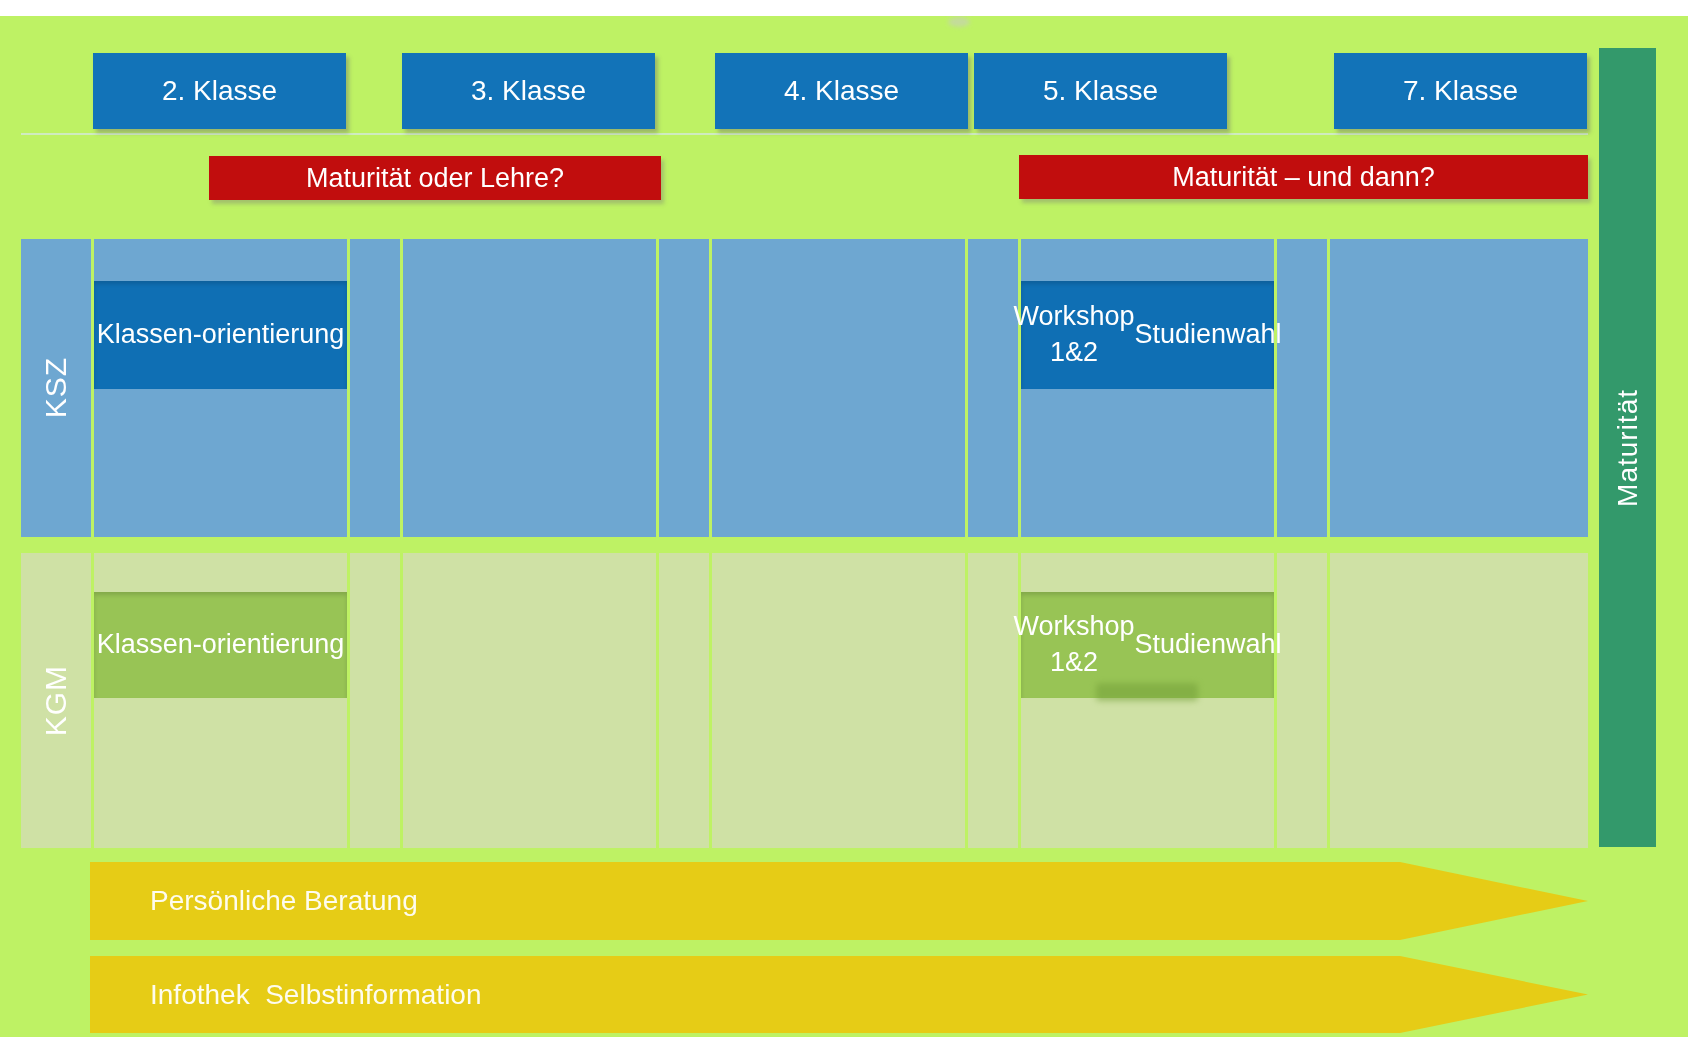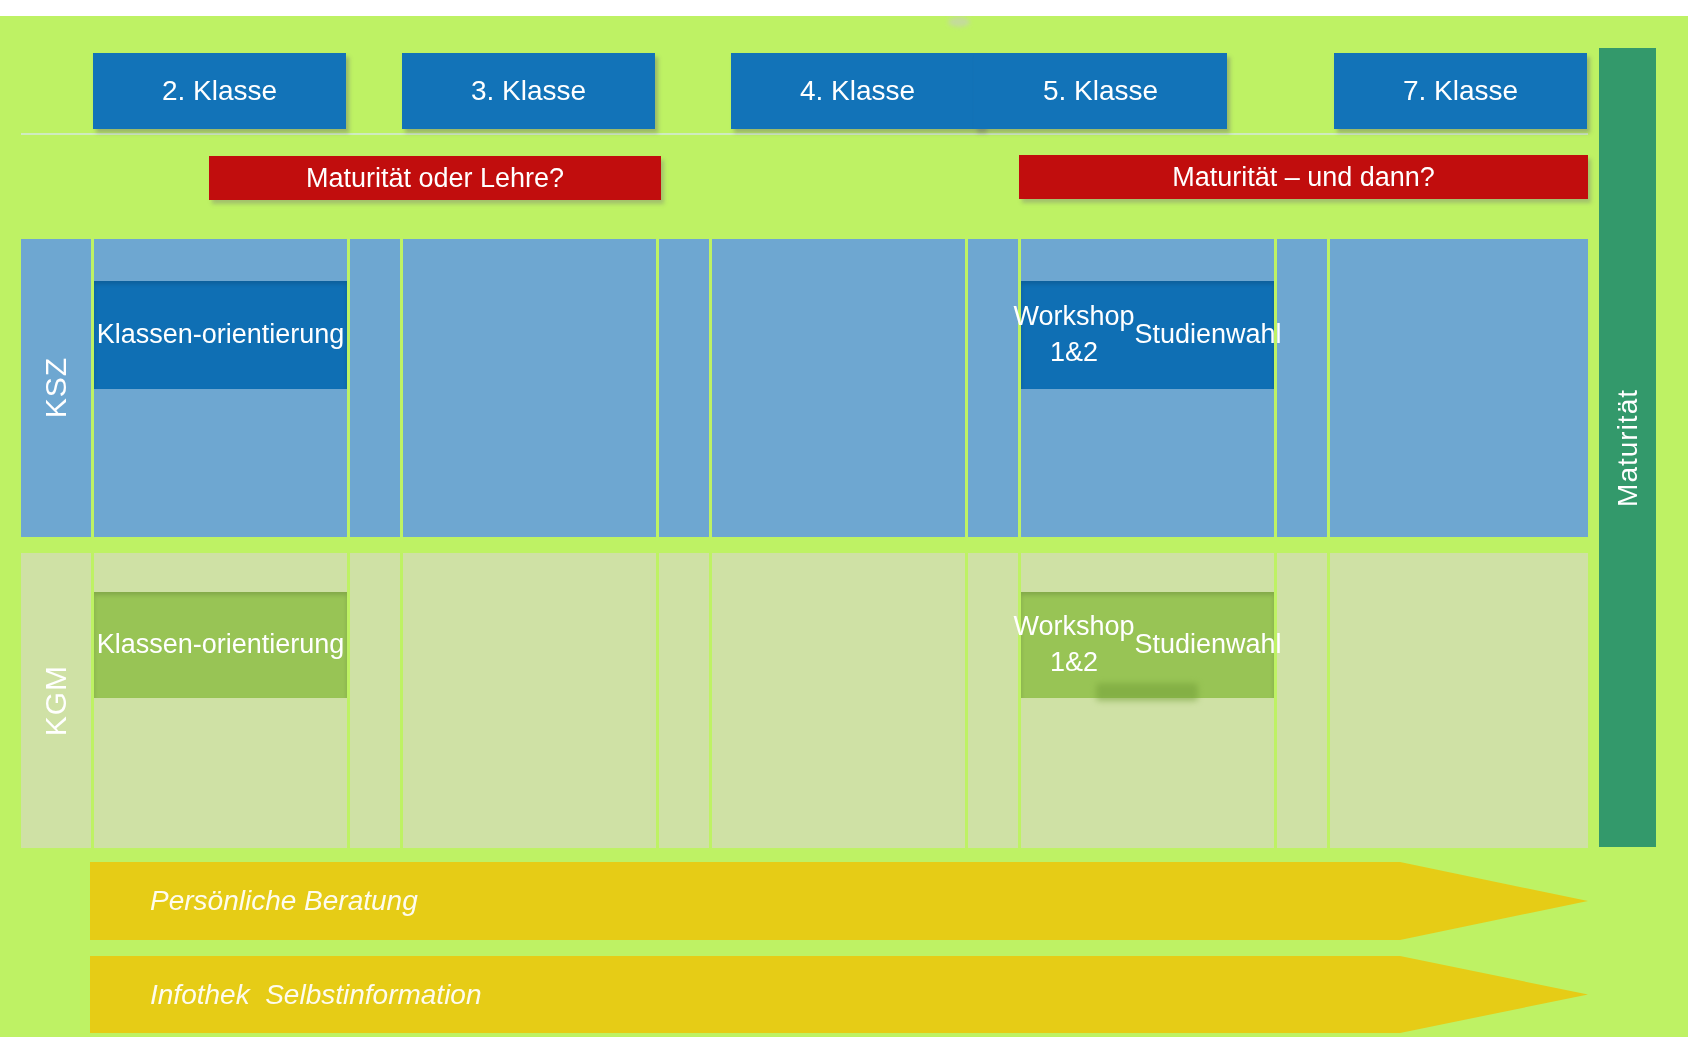--- a/index.html
+++ b/index.html
@@ -61,21 +61,21 @@
 
   
   .arrow {
     position:absolute; left:90px; width:1498px; height:78px;
     background:var(--yellow,#e6cc16);
     clip-path:polygon(0 0, 87.45% 0, 100% 50%, 87.45% 100%, 0 100%);
     color:rgba(255,255,255,0.93);
     display:flex; align-items:center;
     font-size:28px; padding-left:60px; box-sizing:border-box;
   }
-  .arrow span { white-space:pre;font-style:italic; }
+  .arrow span { white-space:pre; }
 
   
   .artifact-line {
     position:absolute; left:21px; top:117px; width:1567px; height:2px;
     background:#d9e6f1; opacity:0.65;
   }
   .artifact-dot {
     position:absolute; left:948px; top:1px; width:22px; height:10px;
     background:#c9c9c9; border-radius:50%; filter:blur(2px); opacity:0.55;
   }
@@ -87,21 +87,21 @@
 </head>
 <body>
 
 <div class="canvas">
 
   <div class="artifact-dot"></div>
   <div class="artifact-line"></div>
 
   <div class="hdr" style="left:93px">2. Klasse</div>
   <div class="hdr" style="left:402px">3. Klasse</div>
-  <div class="hdr" style="left:731px">4. Klasse</div>
+  <div class="hdr" style="left:715px">4. Klasse</div>
   <div class="hdr" style="left:974px">5. Klasse</div>
   <div class="hdr" style="left:1334px">7. Klasse</div>
 
   <div class="banner" style="left:209px; top:140px; width:452px;">Maturität oder Lehre?</div>
   <div class="banner" style="left:1019px; top:139px; width:569px;">Maturität – und dann?</div>
 
   <div class="band band-blue" style="top:223px; height:298px;">
     <div class="cell label-cell">
       <span class="vtext">KSZ</span>
     </div>

